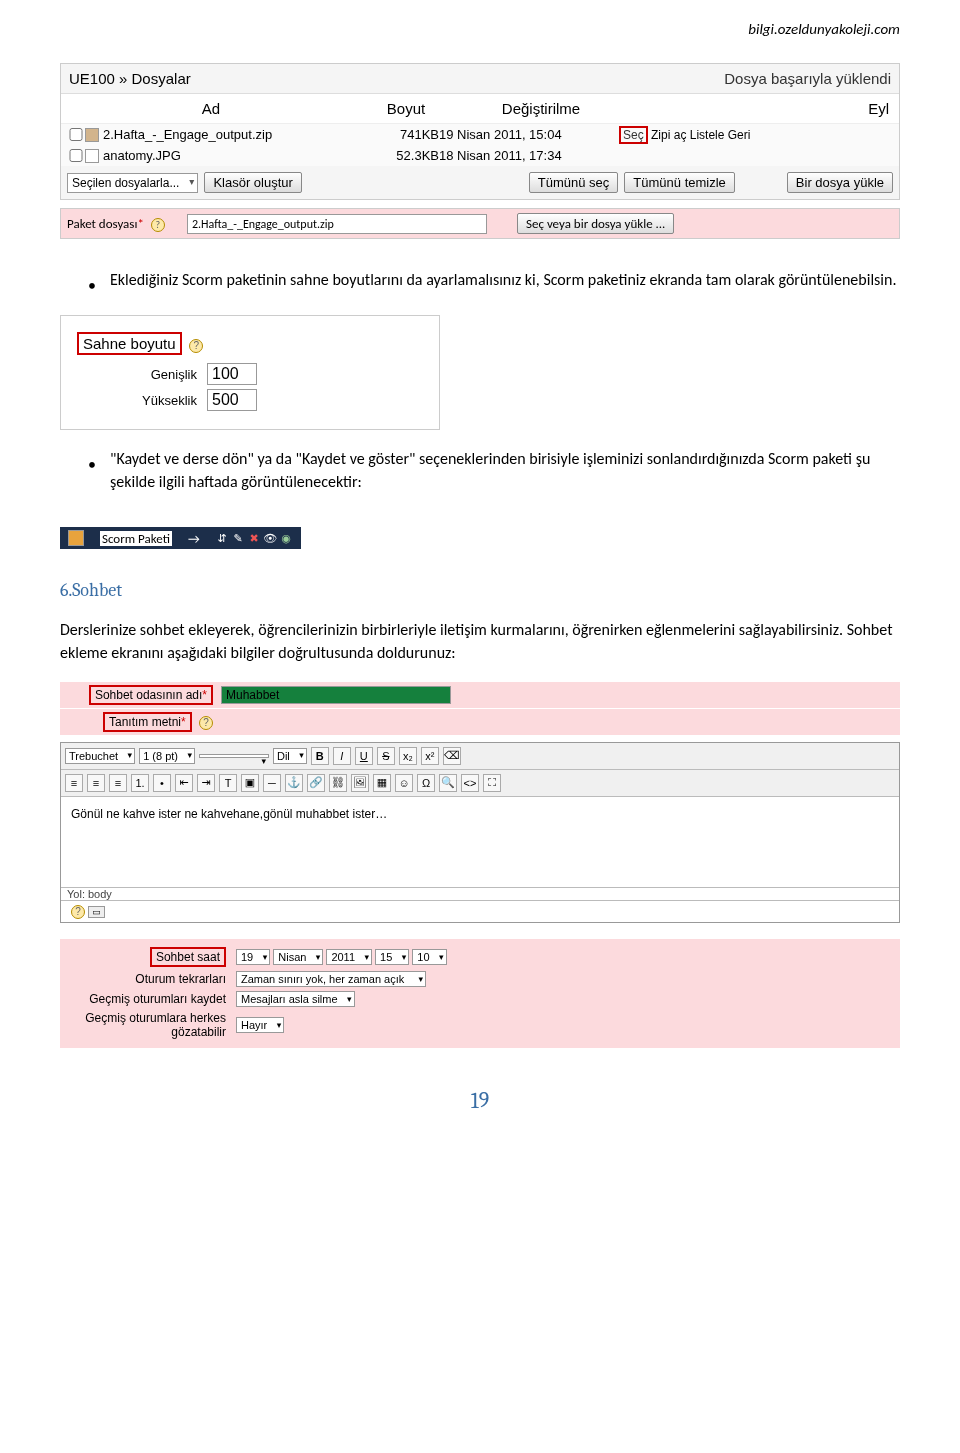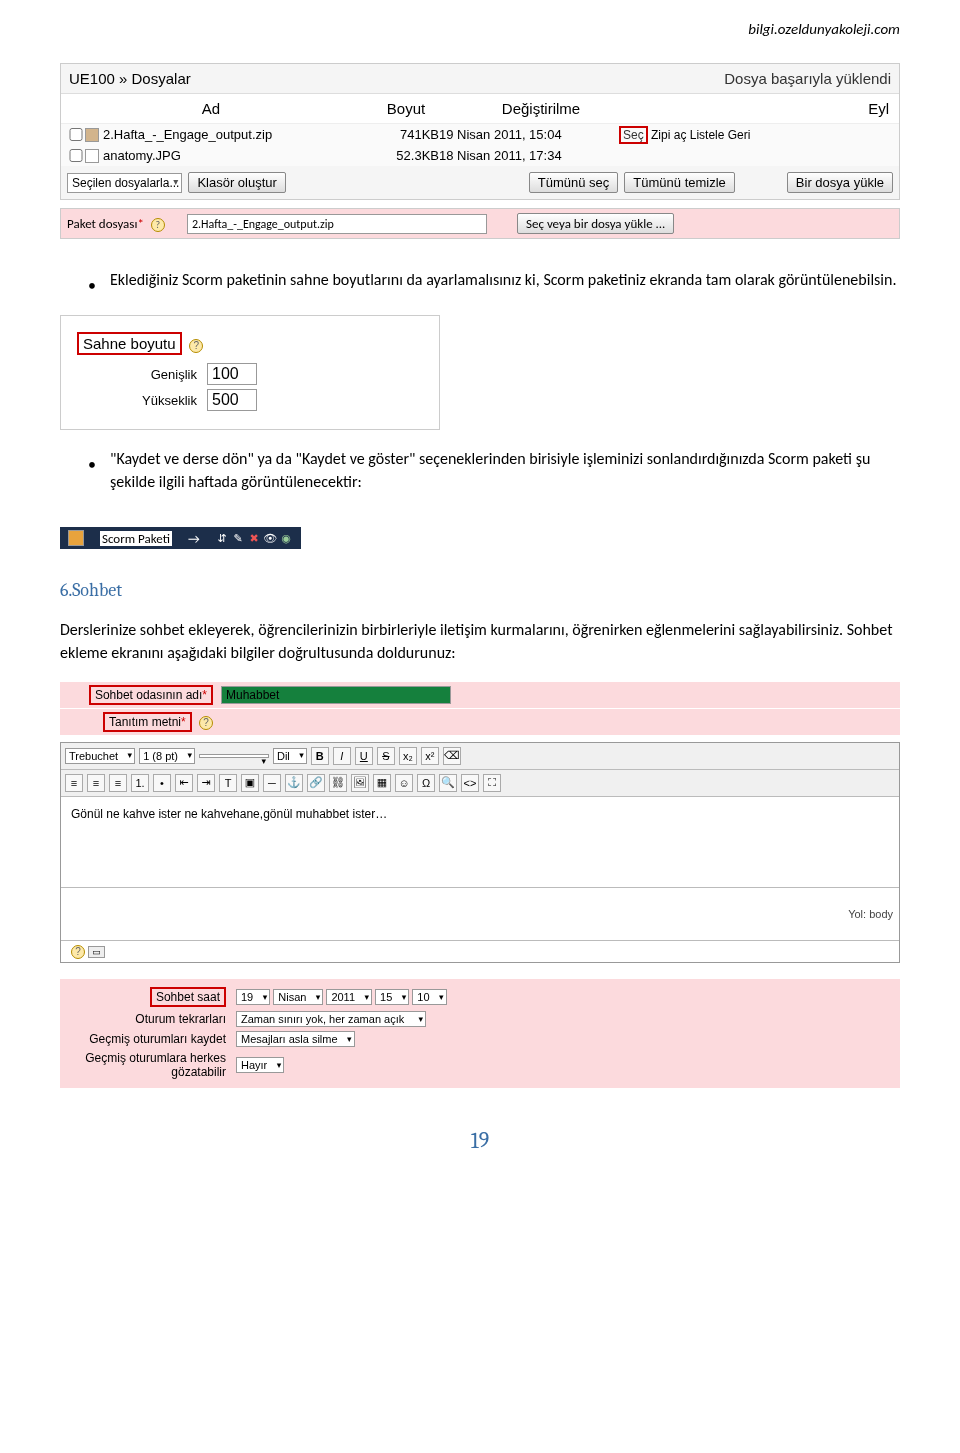--- a/index.html
+++ b/index.html
@@ -84,21 +84,21 @@
     display: flex;
     align-items: center;
     padding: 6px;
     gap: 6px;
     background: #f5f5f5;
     font-size: 12px;
   }
   .faux-select {
     border: 1px solid #999;
     background: #fff;
-    padding: 2px 2px 2px 4px;
+    padding: 2px 18px 2px 4px;
     font-size: 12px;
     position: relative;
     display: inline-block;
   }
   .faux-select::after {
     content: "▾";
     position: absolute;
     right: 3px;
     top: 2px;
     font-size: 10px;
@@ -291,25 +291,25 @@
     font-size: 11px;
   }
   .editor-body {
     padding: 10px;
     min-height: 90px;
     font-family: 'Trebuchet MS', sans-serif;
     font-size: 12px;
   }
   .editor-footer {
     border-top: 1px solid #bbb;
-    padding: 20px 6px;
+    padding: 0 6px;
     font-size: 11px;
     color: #444;
     display: flex;
-    justify-content: flex-end;
+    justify-content: flex-start;
   }
   .tiny-btn {
     border: 1px solid #999;
     background: #eee;
     font-size: 9px;
     padding: 0 3px;
   }
   .bottom-form {
     background: #fcdadd;
     padding: 6px;

